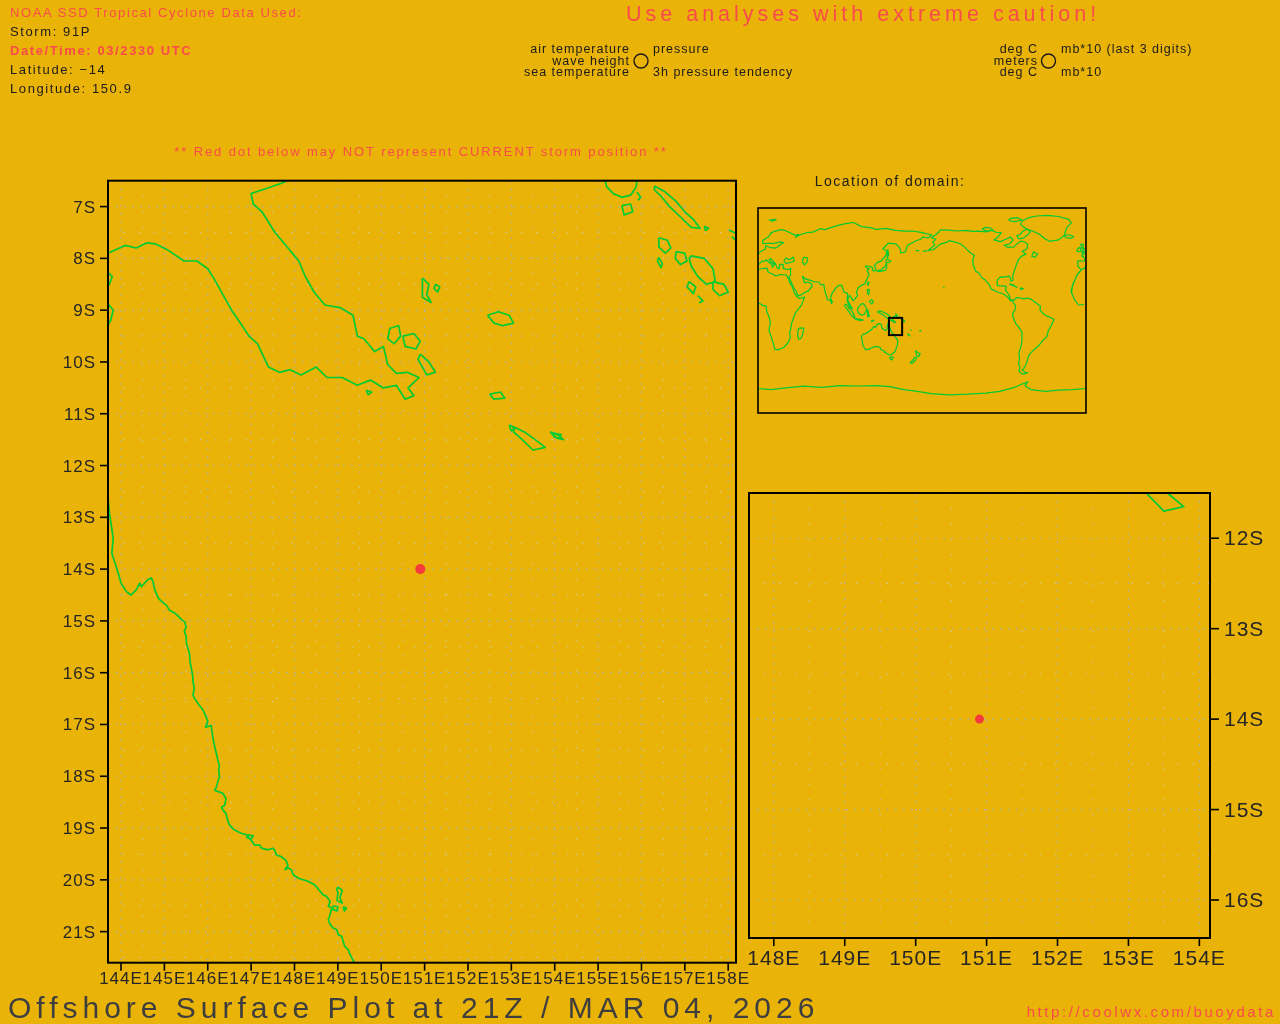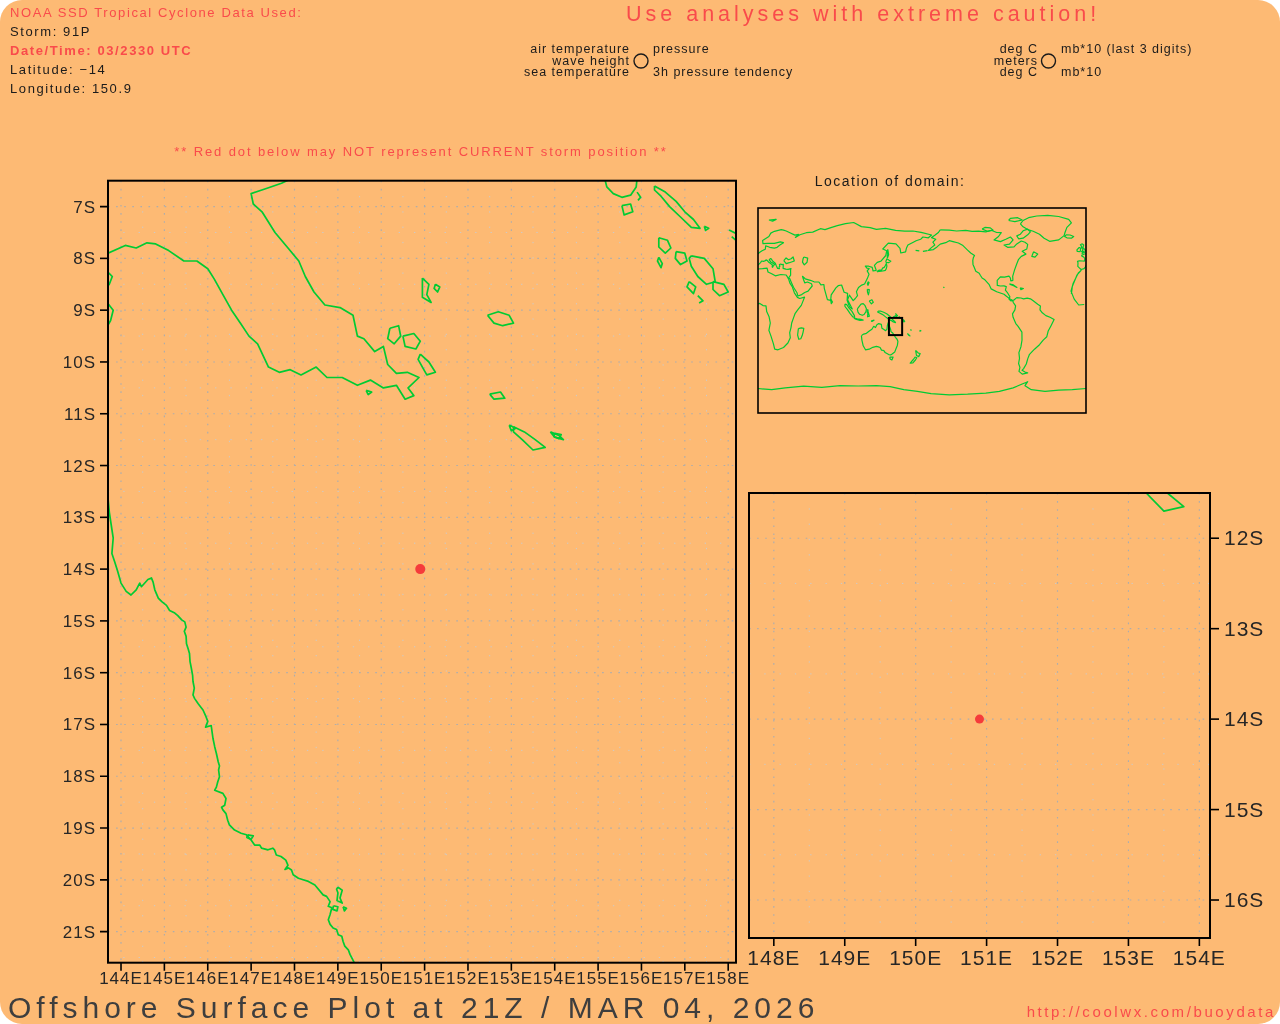--- a/index.html
+++ b/index.html
@@ -1,17 +1,17 @@
 <!DOCTYPE html>
 <html><head>
 <meta charset="utf-8">
 <style>
   html,body{margin:0;padding:0;background:#ffffff;}
-  .canvas{position:relative;width:1280px;height:1024px;background:#fdba74;
-          font-family:"Liberation Sans",sans-serif;overflow:hidden;border-radius:22px;}
+  .canvas{position:relative;width:1280px;height:1024px;background:#eab308;
+          font-family:"Liberation Sans",sans-serif;overflow:hidden;}
   svg{display:block;}
   text{font-family:"Liberation Sans","DejaVu Sans",sans-serif;}
   .red{fill:#F94B4B;}
   .blk{fill:#1b1b1b;}
   .hdr{font-size:13px;letter-spacing:1.6px;}
   .hdr-bold{font-weight:bold;}
   .caution{font-size:21.5px;letter-spacing:4px;}
   .legend{font-size:12.5px;letter-spacing:1px;}
   .warning{font-size:13px;letter-spacing:1.9px;}
   .world-title{font-size:14px;letter-spacing:1.5px;fill:#1b1b1b;}

